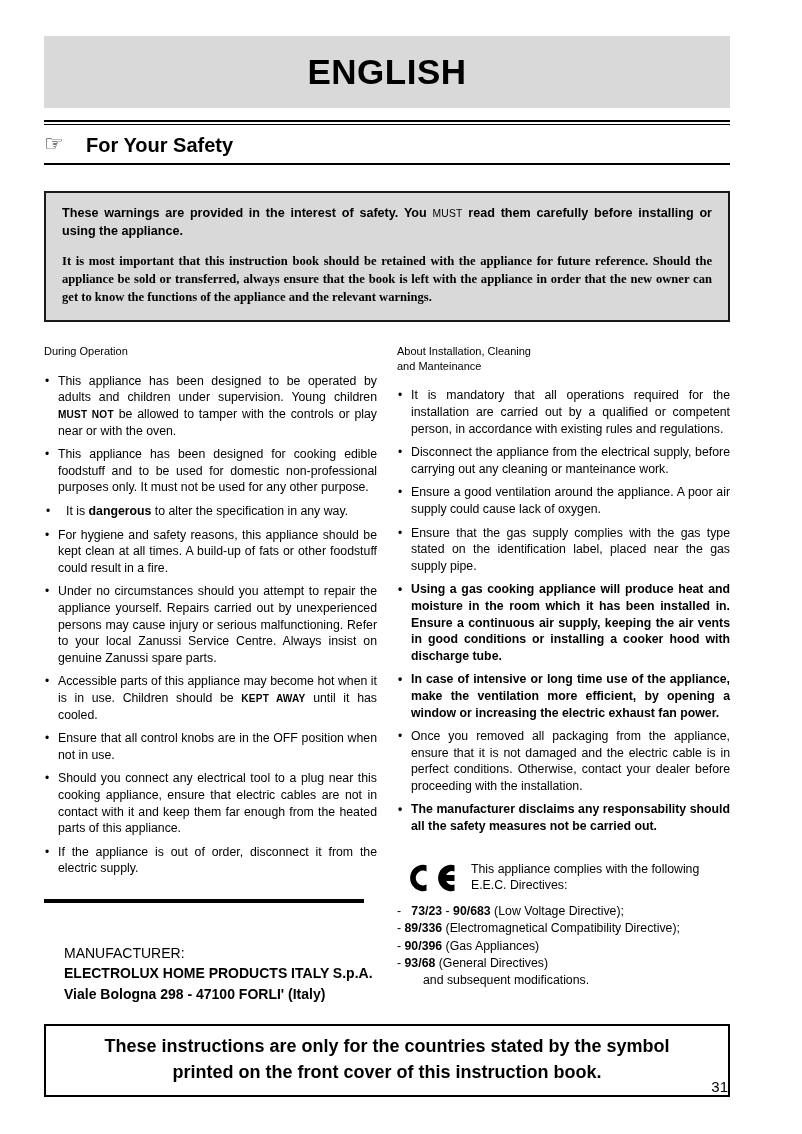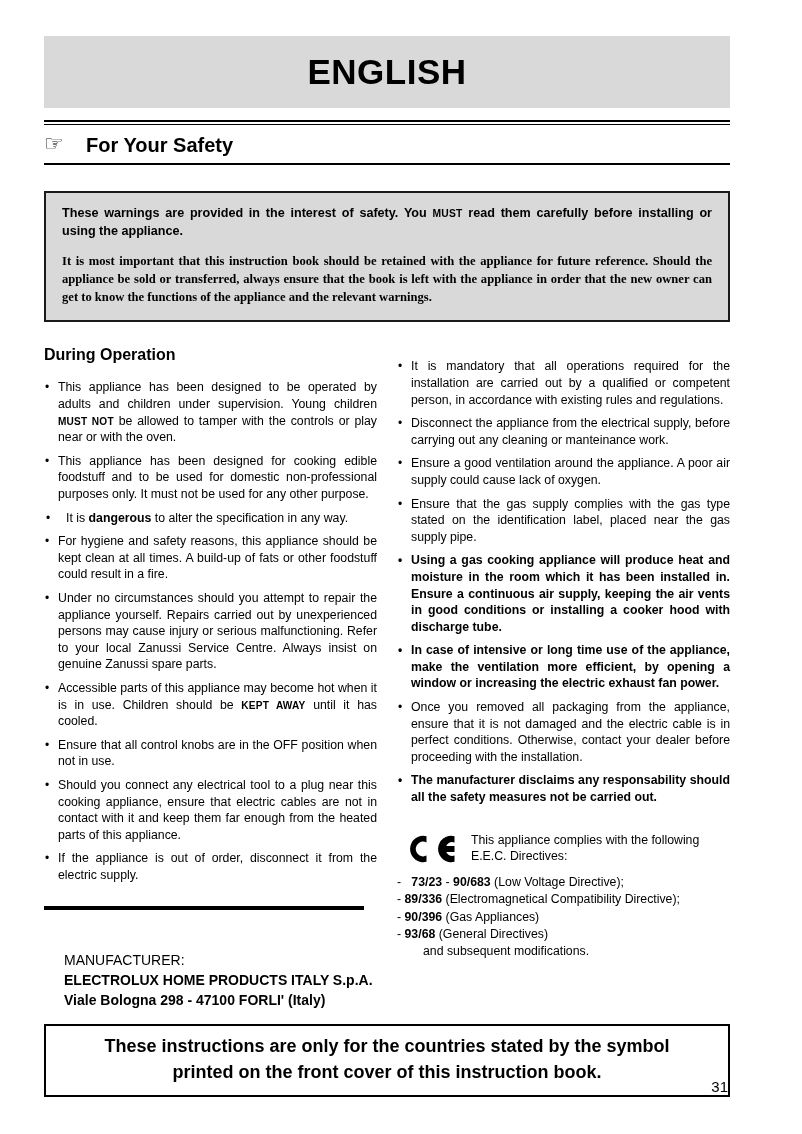--- a/index.html
+++ b/index.html
@@ -77,39 +77,39 @@
   .warn-box p {
     margin: 0 0 12px 0;
     font-size: 12.6px;
     font-weight: bold;
     line-height: 1.42;
     text-align: justify;
   }
   .warn-box p:last-child { margin-bottom: 0; font-family: Liberation Serif, serif; }
   .sc {
     font-size: 10.3px;
-    font-weight: bold;
+    font-weight: normal;
     letter-spacing: 0.2px;
   }
 
   
   .cols {
     display: flex;
     margin-top: 22px;
     gap: 0;
   }
   .col {
     width: 333px;
   }
   .col.right { margin-left: 20px; }
 
   .col h2 {
     margin: 0;
-    font-size: 16px;
-    font-weight: bold;
+    font-size: 11px;
+    font-weight: normal;
     line-height: 1.32;
   }
 
   ul.blist {
     list-style: none;
     margin: 14px 0 0 0;
     padding: 0;
   }
   ul.blist li {
     position: relative;
@@ -245,20 +245,24 @@
       <div class="col-rule"></div>
 
       <div class="manufacturer">
         <div class="mlabel">MANUFACTURER:</div>
         <div class="mname">ELECTROLUX HOME PRODUCTS ITALY S.p.A.</div>
         <div class="maddr">Viale Bologna 298 - 47100 FORLI' (Italy)</div>
       </div>
     </div>
 
     <div class="col right">
+      <h2>
+        <span>About Installation, Cleaning</span><br>
+        <span>and Manteinance</span>
+      </h2>
       <ul class="blist">
         <li><span>It is mandatory that all operations required for the installation are carried out by a qualified or competent person, in accordance with existing rules and regulations.</span></li>
         <li><span>Disconnect the appliance from the electrical supply, before carrying out any cleaning or manteinance work.</span></li>
         <li><span>Ensure a good ventilation around the appliance. A poor air supply could cause lack of oxygen.</span></li>
         <li><span>Ensure that the gas supply complies with the gas type stated on the identification label, placed near the gas supply pipe.</span></li>
         <li class="bold"><span>Using a gas cooking appliance will produce heat and moisture in the room which it has been installed in. Ensure a continuous air supply, keeping the air vents in good conditions or installing a cooker hood with discharge tube.</span></li>
         <li class="bold"><span>In case of intensive or long time use of the appliance, make the ventilation more efficient, by opening a window or increasing the electric exhaust fan power.</span></li>
         <li><span>Once you removed all packaging from the appliance, ensure that it is not damaged and the electric cable is in perfect conditions. Otherwise, contact your dealer before proceeding with the installation.</span></li>
         <li class="bold"><span>The manufacturer disclaims any responsability should all the safety measures not be carried out.</span></li>
       </ul>

